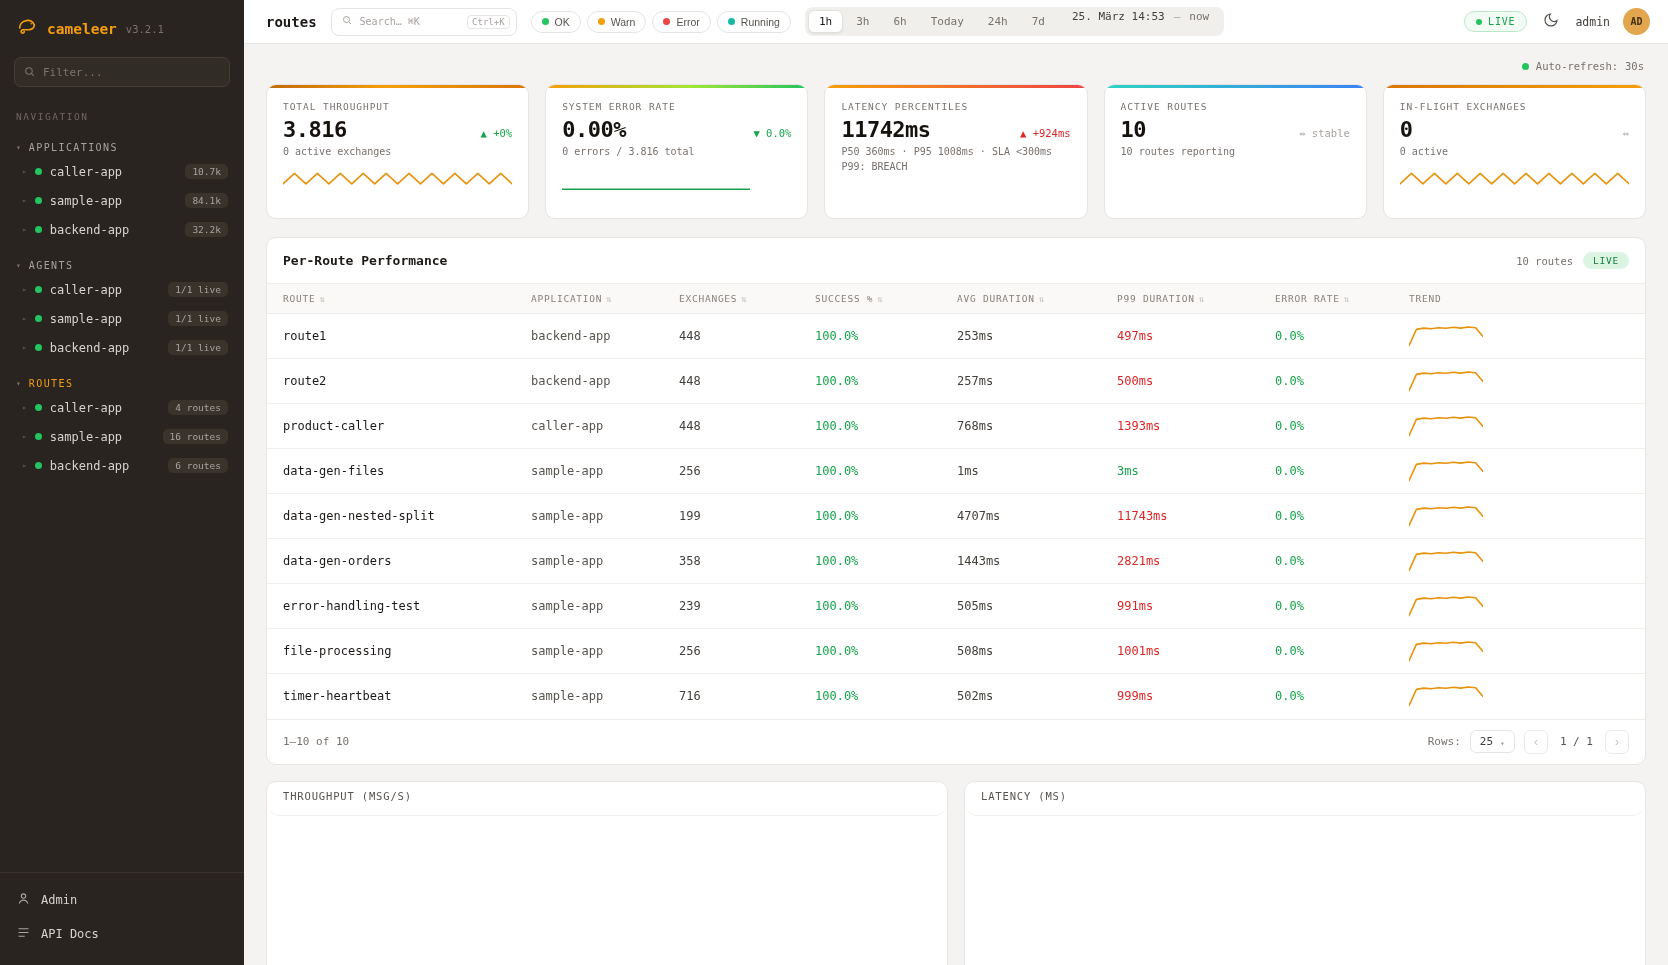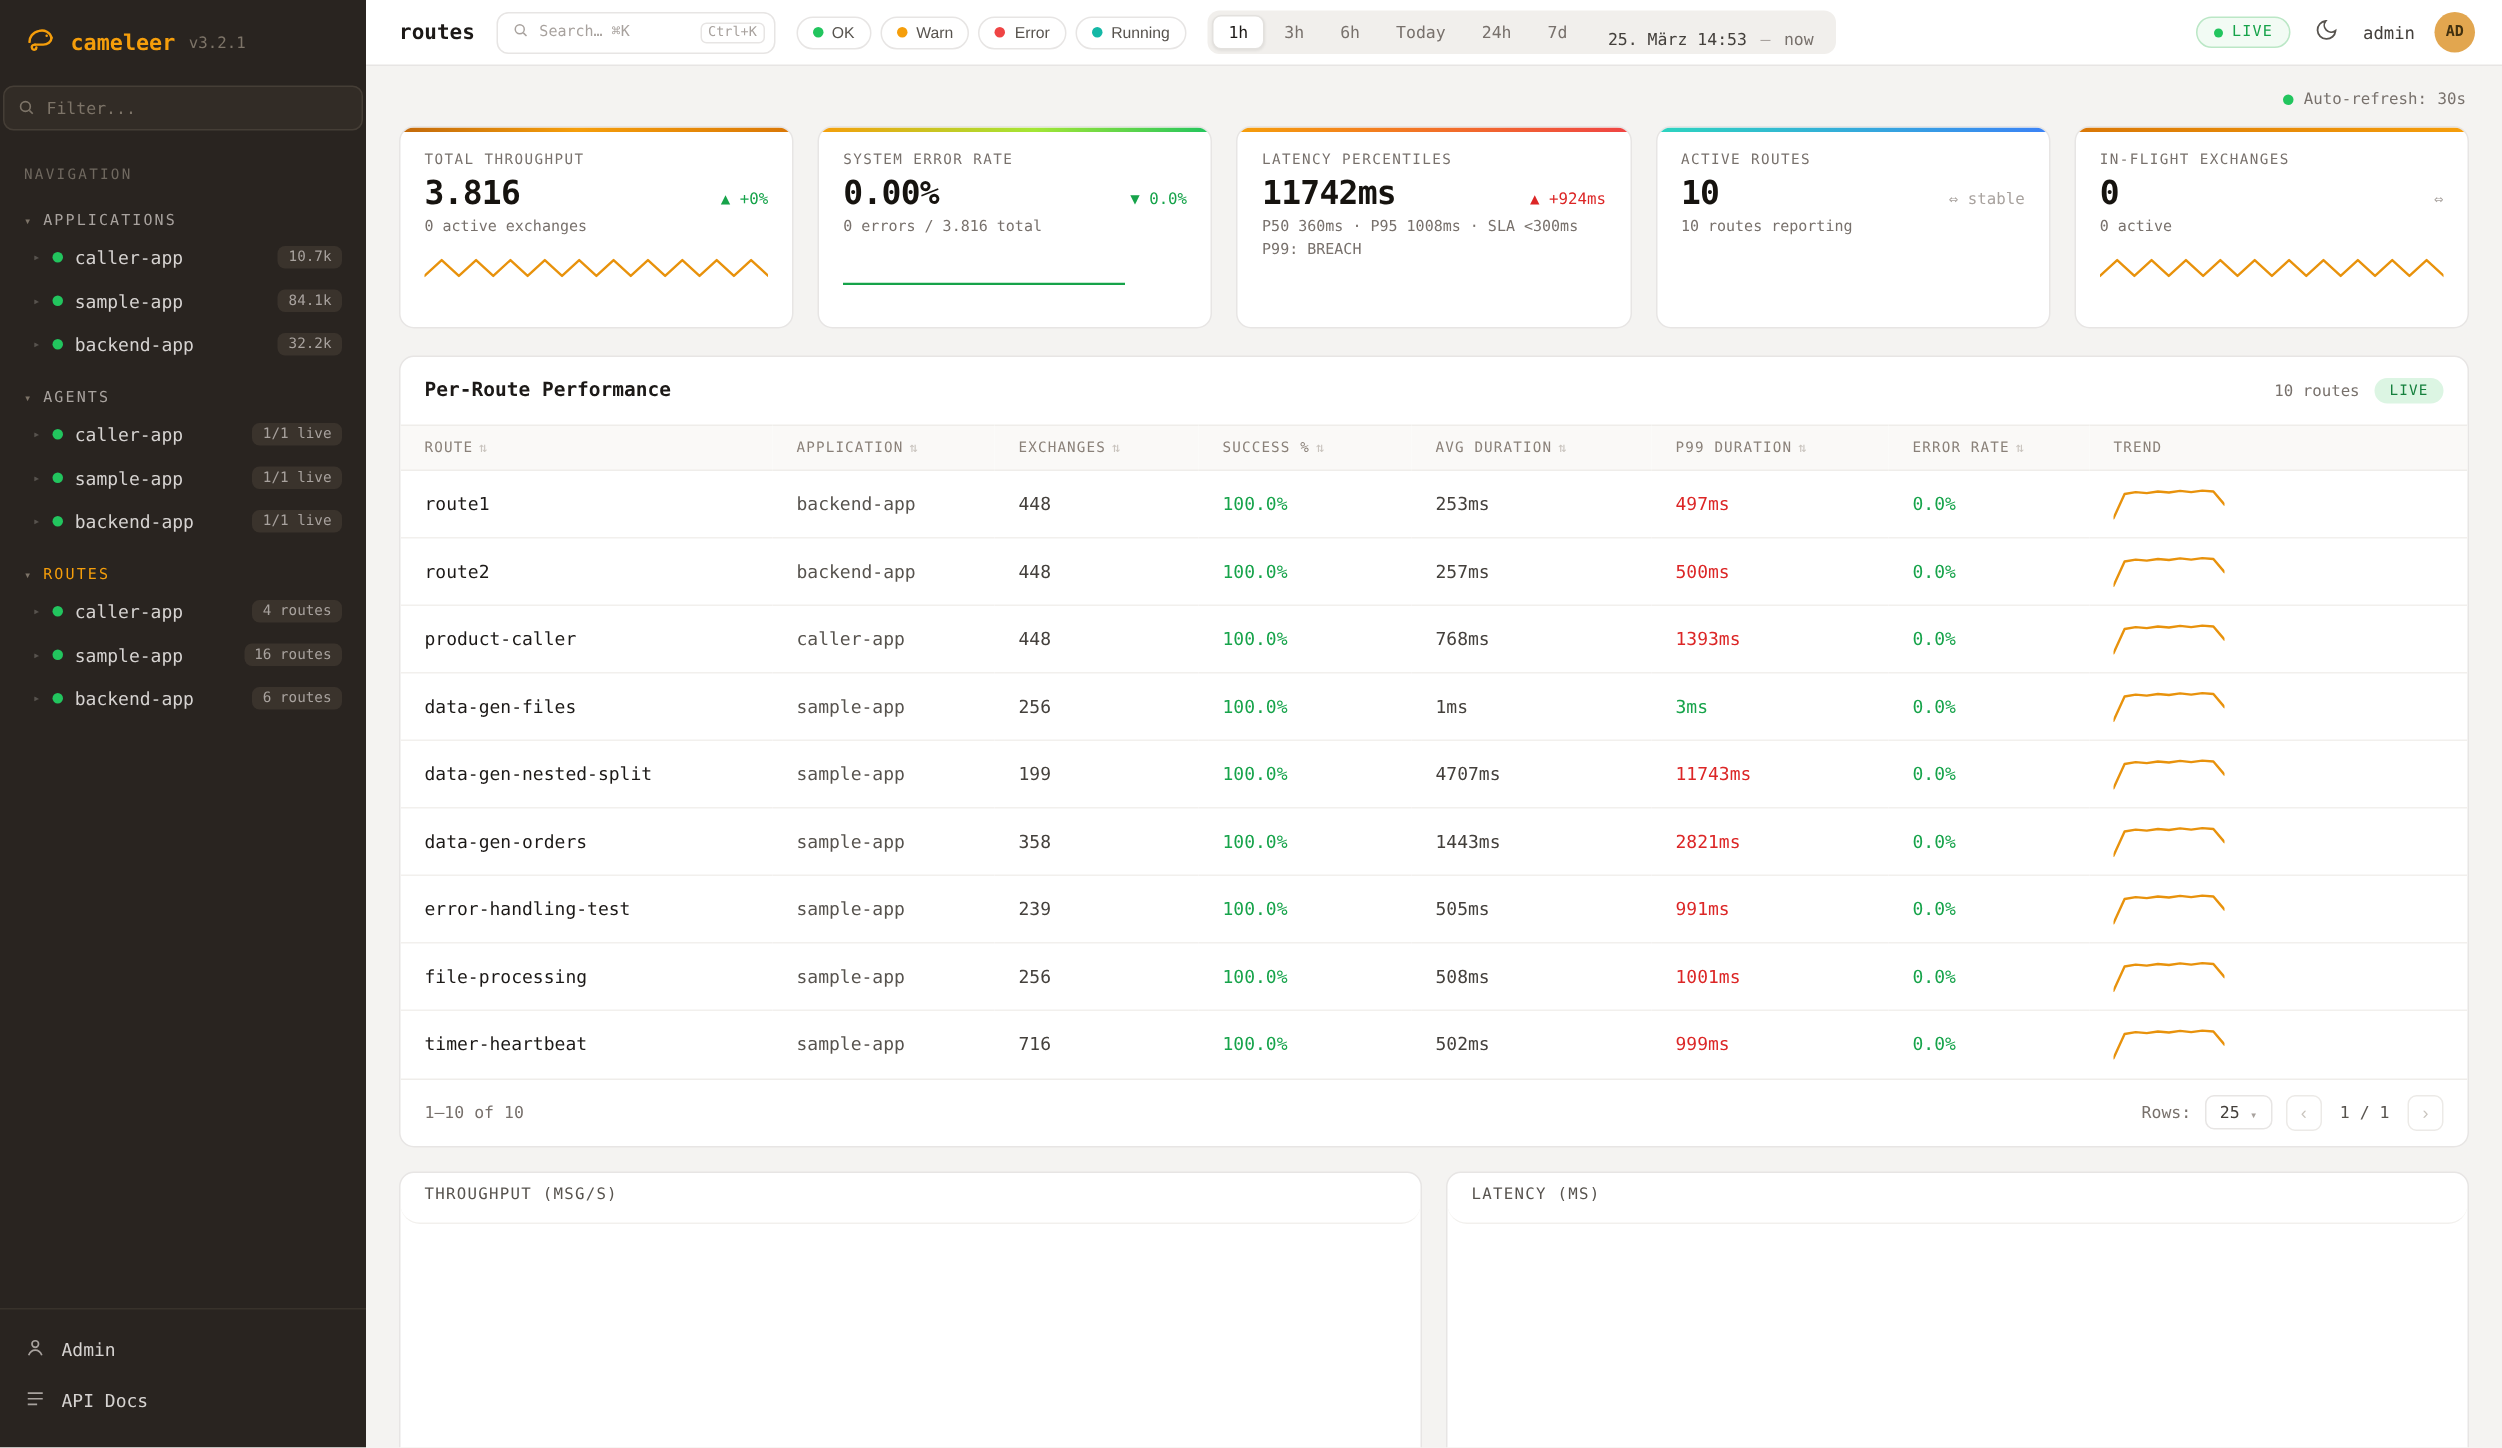--- a/index.html
+++ b/index.html
@@ -10,21 +10,21 @@
     font-family:"DejaVu Sans Mono","Liberation Mono",monospace;
     color:#1c1917;
     font-size:12px;
   }
 
   
   .sidebar { width:244px; min-width:244px; background:#292420; display:flex; flex-direction:column; }
   .logo-row { display:flex; align-items:center; gap:9px; padding:16px 16px 12px; }
   .logo-name { color:#f59e0b; font-weight:700; font-size:14.5px; }
   .logo-ver { color:#7d7468; font-size:10.5px; }
-  .filter-wrap { margin:4px 2px 8px; position:relative; }
+  .filter-wrap { margin:4px 14px 8px; position:relative; }
   .filter-input { width:100%; height:30px; background:#322c26; border:1px solid #453e36; border-radius:7px; color:#d6d3d1; font:inherit; font-size:11px; padding:0 10px 0 28px; outline:none; }
   .filter-input::placeholder { color:#7d7468; }
   .filter-icon { position:absolute; left:9px; top:8px; }
   .nav-caption { padding:16px 16px 4px; font-size:9.5px; letter-spacing:.16em; color:#6f685f; }
   .nav-section { margin-top:12px; }
   .nav-section-header { display:flex; align-items:center; gap:8px; padding:4px 16px; cursor:pointer; }
   .tri { color:#7d7468; font-size:8px; }
   .nav-section-label { font-size:10px; letter-spacing:.14em; color:#a8a29e; }
   .nav-section-label.orange { color:#f59e0b; }
   .nav-item { display:flex; align-items:center; gap:8px; padding:7px 16px 7px 22px; cursor:pointer; }
@@ -42,21 +42,21 @@
   
   .topbar { height:44px; min-height:44px; background:#fff; border-bottom:1px solid #e7e5e4; display:flex; align-items:center; gap:14px; padding:0 18px 0 22px; }
   .tb-title { font-size:14px; font-weight:700; }
   .search-box { display:flex; align-items:center; gap:7px; width:186px; height:28px; border:1px solid #e7e5e4; border-radius:8px; padding:0 6px 0 9px; background:#fff; }
   .search-input { border:none; outline:none; flex:1; min-width:0; font:inherit; font-size:10px; color:#57534e; background:transparent; }
   .search-input::placeholder { color:#a8a29e; }
   .kbd { border:1px solid #e7e5e4; border-radius:4px; font-size:9px; color:#a8a29e; padding:1px 4px; white-space:nowrap; }
   .pills { display:flex; gap:6px; }
   .pill { display:flex; align-items:center; gap:6px; border:1px solid #e7e5e4; border-radius:999px; padding:4px 10px; font-size:10.5px; color:#57534e; background:#fff; cursor:pointer; }
   .dot2 { width:7px; height:7px; border-radius:50%; }
-  .seg { display:flex; align-items:flex-end; background:#f1efec; border-radius:8px; padding:3px; gap:2px; }
+  .seg { display:flex; align-items:flex-start; background:#f1efec; border-radius:8px; padding:3px; gap:2px; }
   .seg-btn { font:inherit; font-size:11px; color:#78716c; background:transparent; border:1px solid transparent; padding:4px 10px; border-radius:6px; cursor:pointer; }
   .seg-btn.active { background:#fff; color:#1c1917; border-color:#e3e1de; box-shadow:0 1px 2px rgba(0,0,0,.07); }
   .seg-date { display:flex; gap:9px; padding:0 12px 0 14px; font-size:11px; color:#44403c; align-items:center; }
   .seg-date .sep { color:#a8a29e; }
   .seg-date .to { color:#78716c; }
   .tb-right { margin-left:auto; display:flex; align-items:center; gap:13px; }
   .live-badge { display:flex; align-items:center; gap:6px; border:1px solid #bbe7c6; background:#f2fbf4; color:#16a34a; border-radius:999px; padding:4px 11px; font-size:10px; letter-spacing:.08em; cursor:pointer; }
   .live-dot { width:6px; height:6px; border-radius:50%; background:#22c55e; }
   .icon-btn { background:none; border:none; cursor:pointer; display:flex; align-items:center; padding:3px; }
   .tb-user { font-size:11.5px; color:#44403c; }

